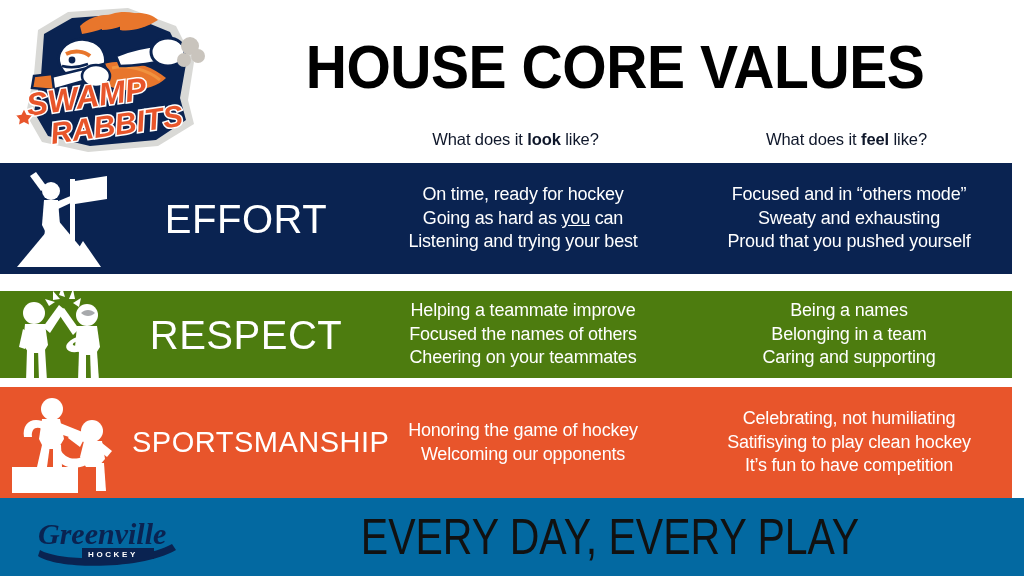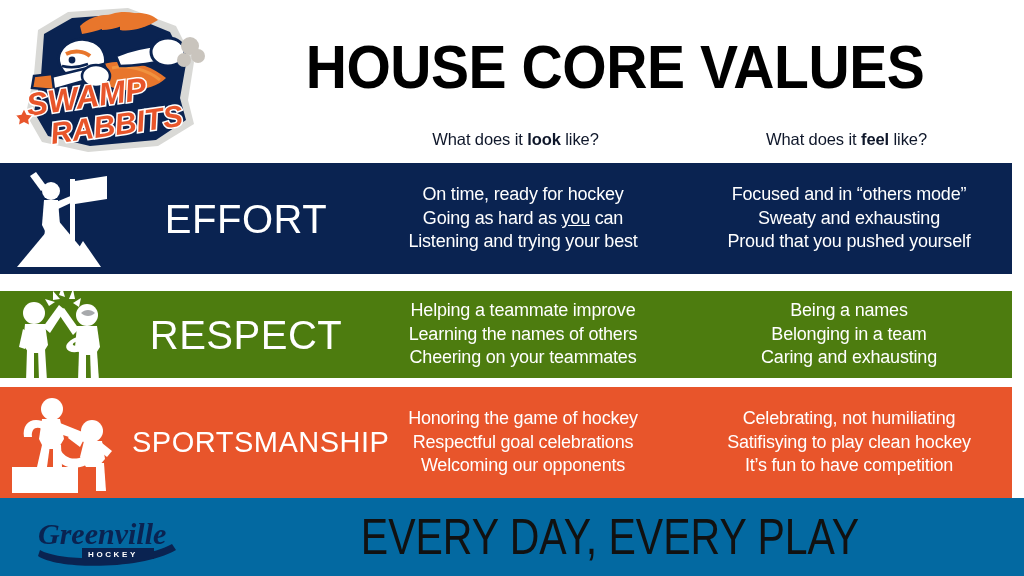--- a/index.html
+++ b/index.html
@@ -265,27 +265,27 @@
 
       <path d="M70 54 C60 58 56 64 62 68 C68 71 78 68 82 62 L78 58 C74 62 68 64 66 62 C65 60 70 58 74 57 Z"></path>
       <path d="M72 68 L79 68 L79 98 L71 98 Z"></path>
       <path d="M83 68 L90 68 L92 98 L84 98 Z"></path>
     </svg>
   </div>
   <div class="band-label">RESPECT</div>
   <div class="band-cols">
     <div class="band-col">
       <span class="ln">Helping a teammate improve</span>
-      <span class="ln">Learning the names of others</span>
+      <span class="ln">Focused the names of others</span>
       <span class="ln">Cheering on your teammates</span>
     </div>
     <div class="band-col">
       <span class="ln">Being a names</span>
       <span class="ln">Belonging in a team</span>
-      <span class="ln">Caring and exhausting</span>
+      <span class="ln">Caring and supporting</span>
     </div>
   </div>
 </div>
 
 <div class="band band-sports">
   <div class="band-icon">
     <svg width="120" height="104" viewBox="0 0 120 104" xmlns="http://www.w3.org/2000/svg" fill="#ffffff">
 
       <rect x="6" y="76" width="66" height="26"></rect>
 
@@ -307,21 +307,20 @@
       <path d="M96 52 L106 60 L101 66 L92 59 Z"></path>
 
       <path d="M76 66 C66 70 58 66 54 58 L48 64 C54 76 68 80 80 74 Z"></path>
       <path d="M90 72 L98 72 L100 100 L90 100 Z"></path>
     </svg>
   </div>
   <div class="band-label small">SPORTSMANSHIP</div>
   <div class="band-cols">
     <div class="band-col">
       <span class="ln">Honoring the game of hockey</span>
-      <span class="ln">Respectful goal celebrations</span>
       <span class="ln">Welcoming our opponents</span>
     </div>
     <div class="band-col">
       <span class="ln">Celebrating, not humiliating</span>
       <span class="ln">Satifisying to play clean hockey</span>
       <span class="ln">It’s fun to have competition</span>
     </div>
   </div>
 </div>
 

